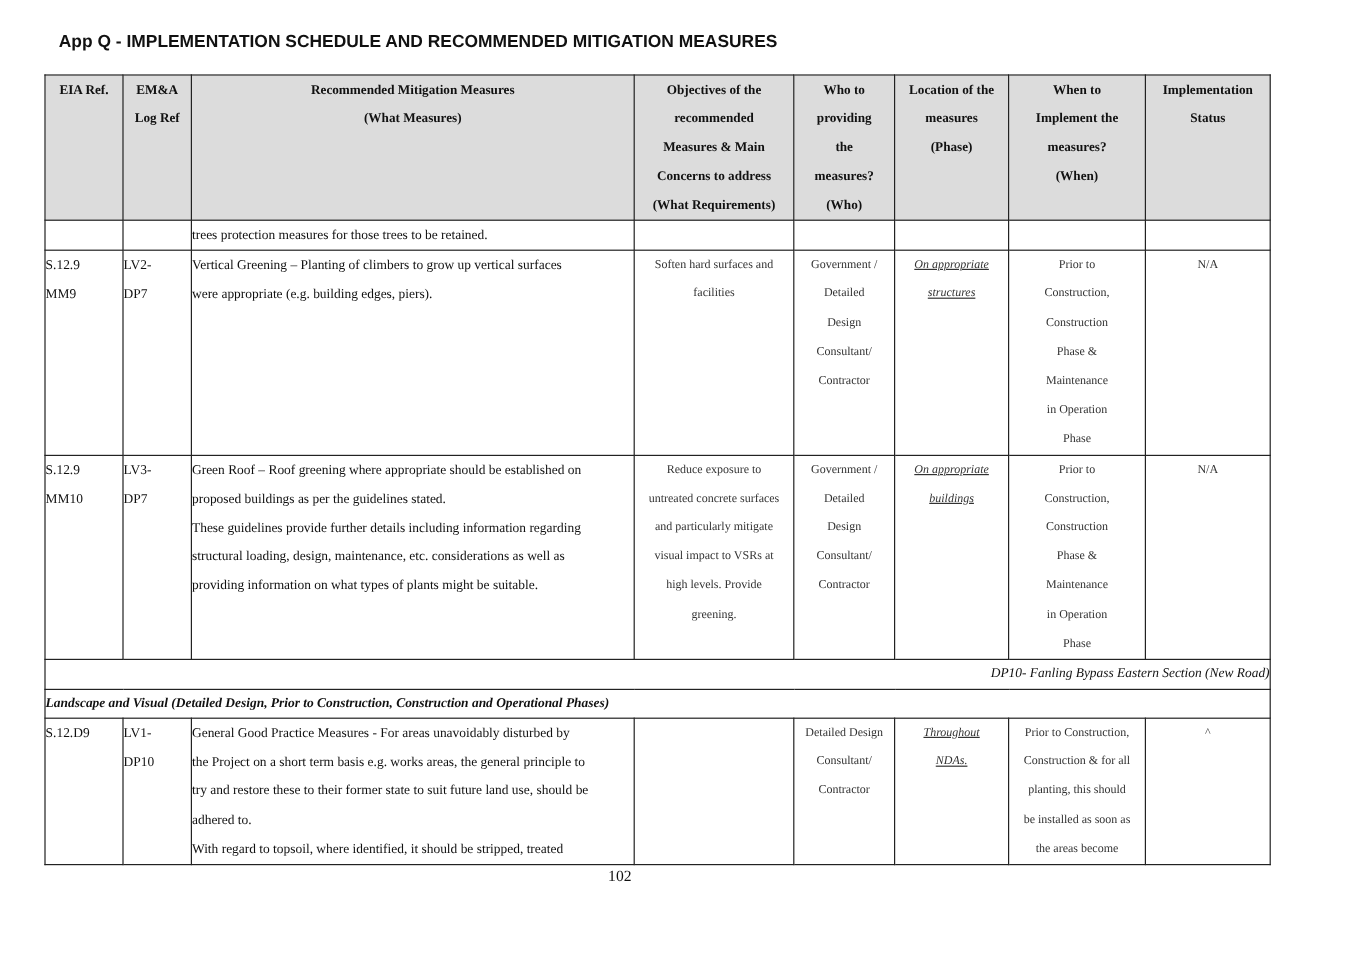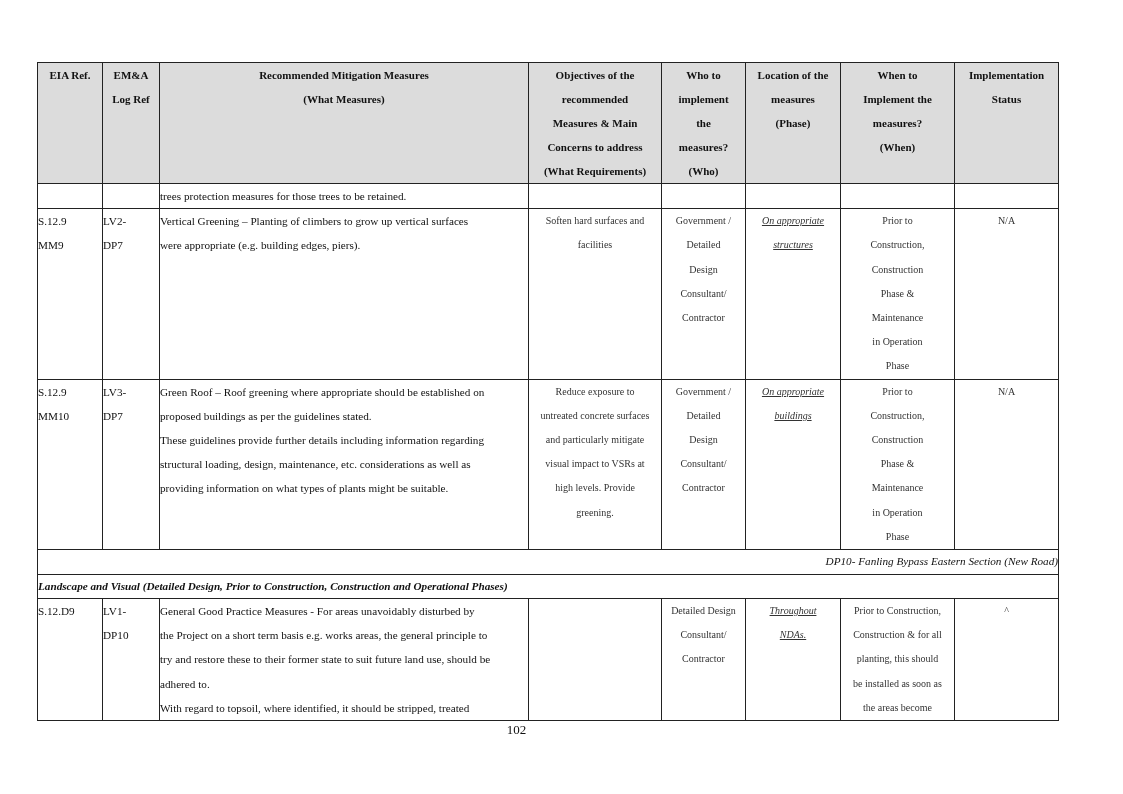--- a/index.html
+++ b/index.html
@@ -30,20 +30,21 @@
   td.subsection { text-align: left; font-weight: bold; font-style: italic; font-size: 11.2px; line-height: 22px; padding-left: 6px; }
   .page-number {
     position: absolute; left: 0; width: 1033px; top: 722px; text-align: center;
     font-family: "Liberation Serif", serif; font-size: 13px; color: #111;
   }
 </style>
 </head>
 <body>
 
 <div class="page-header">
+  <span class="title">App Q - IMPLEMENTATION SCHEDULE AND RECOMMENDED MITIGATION MEASURES</span>
   <span class="date">September 2025</span>
 </div>
 
 <table class="schedule">
   <colgroup>
     <col style="width:65px">
       <col style="width:57px">
       <col style="width:369px">
       <col style="width:133px">
     <col style="width:84px">
@@ -66,21 +67,21 @@
         </th>
       <th>
           <span class="hl">Objectives of the</span>
           <span class="hl">recommended</span>
           <span class="hl">Measures &amp; Main</span>
           <span class="hl">Concerns to address</span>
           <span class="hl">(What Requirements)</span>
         </th>
       <th>
           <span class="hl">Who to</span>
-          <span class="hl">implement</span>
+          <span class="hl">providing</span>
           <span class="hl">the</span>
           <span class="hl">measures?</span>
           <span class="hl">(Who)</span>
         </th>
       <th>
           <span class="hl">Location of the</span>
           <span class="hl">measures</span>
           <span class="hl">(Phase)</span>
         </th>
       <th>

